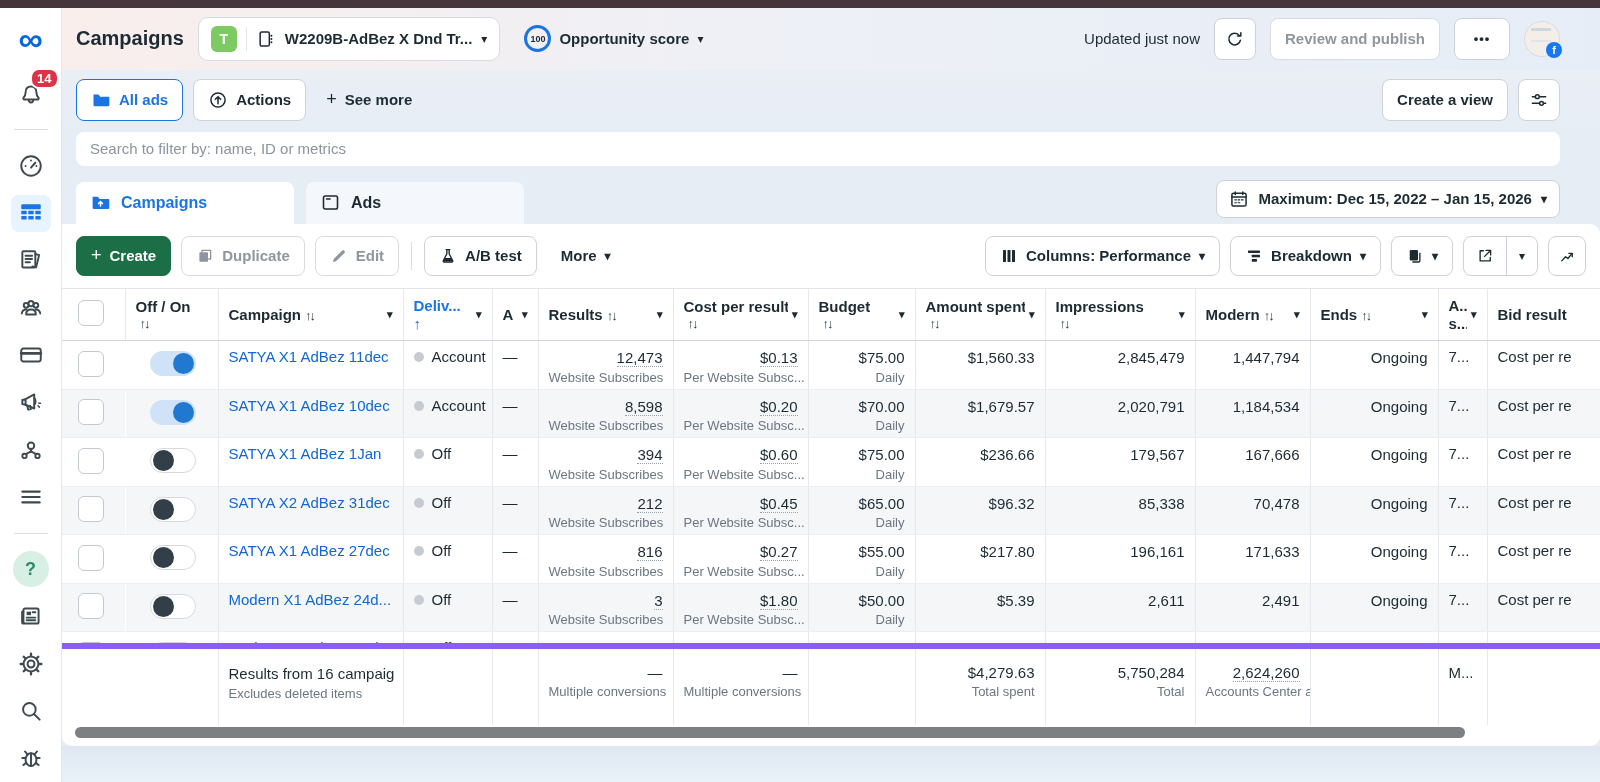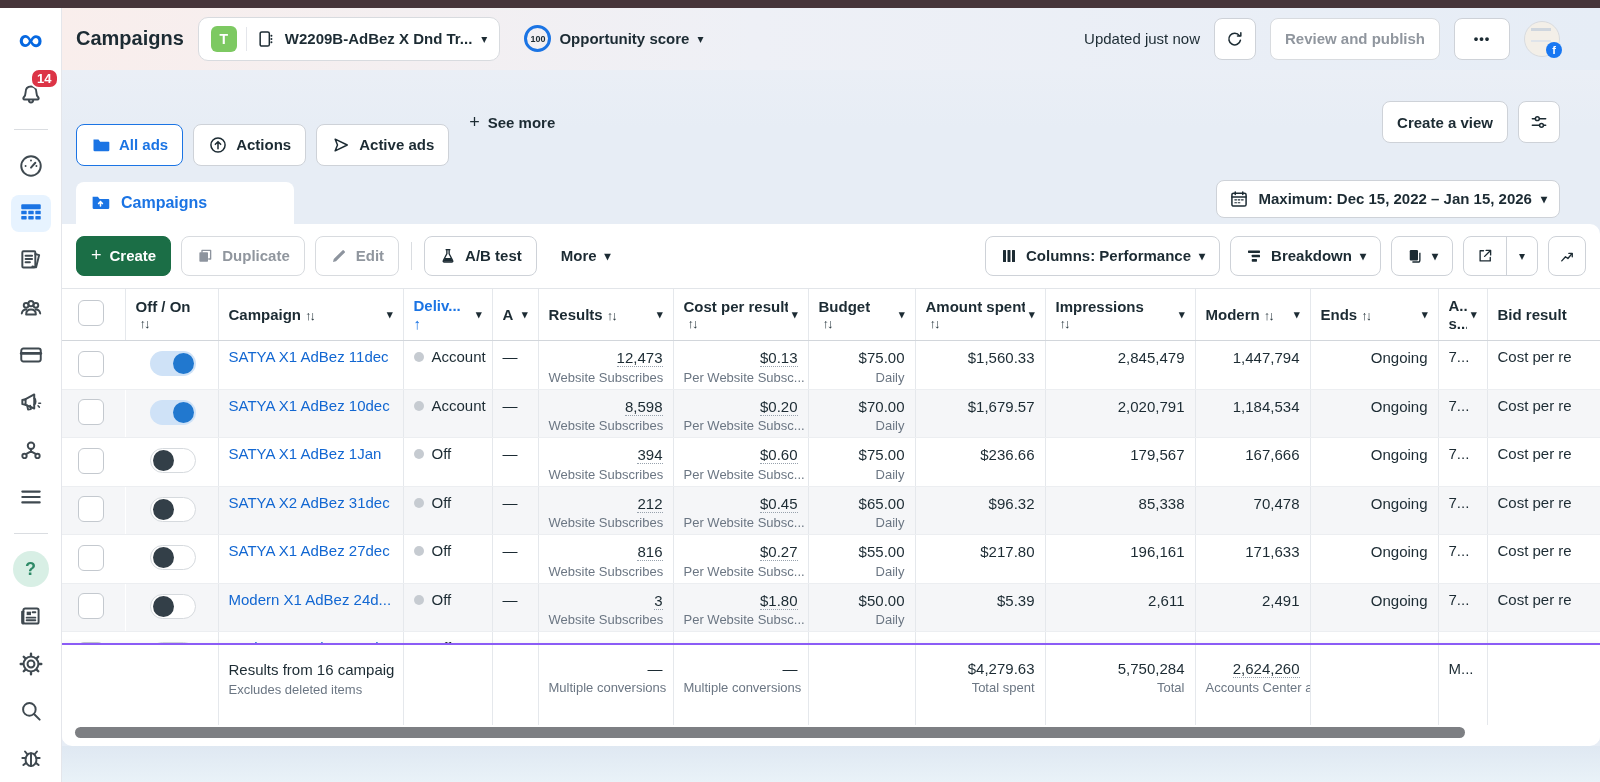--- a/index.html
+++ b/index.html
@@ -35,21 +35,21 @@
   .btn { display:inline-flex; align-items:center; justify-content:center; gap:8px; background:#fff; border:1px solid #ced2d8; border-radius:8px; height:42px; font-size:15px; font-weight:bold; color:#1c2b33; padding:0 14px; cursor:pointer; }
   .btn.square { width:42px; padding:0; }
   .btn.disabled { color:#90969e; border-color:#d8dbdf; }
   .btn.wide { width:56px; padding:0; letter-spacing:1px; }
   .avatar { width:36px; height:36px; border-radius:50%; background:#f3efe8; border:1px solid #d8dbdf; position:relative; }
   .avatar::after { content:""; position:absolute; inset:6px 8px 14px 6px; border-top:3px solid #cfd6de; border-bottom:2px solid #dfe4ea; }
   .fb-badge { position:absolute; right:-3px; bottom:-2px; width:16px; height:16px; background:#1877f2; border-radius:50%; color:#fff; font-size:11px; font-weight:bold; display:flex; align-items:center; justify-content:center; }
 
   
   .chips-row { display:flex; align-items:center; gap:10px; padding:9px 40px 0 14px; }
-  .chip { height:42px; background:#fff; border:1px solid #ced2d8; border-radius:8px; display:inline-flex; align-items:center; gap:8px; padding:0 14px; font-size:15px; font-weight:bold; cursor:pointer;margin-top:45px; }
+  .chip { height:42px; background:#fff; border:1px solid #ced2d8; border-radius:8px; display:inline-flex; align-items:center; gap:8px; padding:0 14px; font-size:15px; font-weight:bold; cursor:pointer; }
   .chip.selected { border-color:#1b74e4; color:#1b74e4; }
   .see-more { display:inline-flex; align-items:center; gap:8px; font-size:15px; font-weight:bold; padding:0 10px; cursor:pointer; }
   .plus { font-size:18px; font-weight:normal; }
 
   
   .search-row { padding:11px 40px 0 14px; }
   .search-input { width:100%; height:34px; border:none; border-radius:8px; background:#fff; padding:0 14px; font-size:15px; font-family:inherit; color:#1c2b33; outline:none; }
   .search-input::placeholder { color:#8d949e; }
 
   
@@ -94,21 +94,21 @@
   .cb { display:inline-block; width:26px; height:26px; background:#fff; border:1.5px solid #c4c9cf; border-radius:6px; cursor:pointer; margin-left:6px; }
   .toggle { display:inline-block; width:46px; height:25px; border-radius:13px; position:relative; cursor:pointer; margin-left:14px; }
   .toggle .knob { position:absolute; top:2px; width:21px; height:21px; border-radius:50%; }
   .toggle.on { background:#cfe2f7; }
   .toggle.on .knob { right:2px; background:#2178cf; }
   .toggle.off { background:#fff; border:1.5px solid #d6dade; }
   .toggle.off .knob { left:2px; top:1px; background:#333f48; }
   .del-dot { display:inline-block; width:10px; height:10px; border-radius:50%; background:#c6cbd1; margin-right:8px; }
 
   
-  .summary { position:absolute; left:0; right:0; bottom:0; height:82px; background:#fff; border-top:2px solid #8b5cf6; box-shadow:0 -2px 4px rgba(0,0,0,.03); }
+  .summary { position:absolute; left:0; right:0; bottom:0; height:82px; background:#fff; border-top:6px solid #8b5cf6; box-shadow:0 -2px 4px rgba(0,0,0,.03); }
   .summary table.grid td { height:82px; vertical-align:top; padding:14px 10px 0 10px; border-bottom:none; background:#fff; }
   .sum-title { font-size:15px; line-height:1.4; }
 
   .scroll-strip { height:16px; background:#fff; position:relative; }
   .scroll-bar { position:absolute; left:13px; top:2px; width:1390px; height:11px; background:#7d7f83; border-radius:6px; cursor:pointer; }
 
   .below-card { height:36px; background:linear-gradient(180deg,#dfe8f2,#e9f2f8); }
 
   svg.ic { stroke:currentColor; fill:none; stroke-width:1.8; stroke-linecap:round; stroke-linejoin:round; }
 </style>
@@ -267,49 +267,53 @@
           </svg>
         <span>All ads</span>
       </div>
       <div class="chip">
         <svg class="ic" width="20" height="20" viewBox="0 0 24 24">
             <circle cx="12" cy="12" r="8.5"></circle>
             <path d="M12 16.5v-8M8.8 11.2 12 8l3.2 3.2"></path>
           </svg>
         <span>Actions</span>
       </div>
-      <div class="chip">
-        <svg class="ic" width="20" height="20" viewBox="0 0 24 24">
-            <path d="M5 5l14.5 7L5 19l2.8-7L5 5z"></path>
-          </svg>
-        <span>Active ads</span>
-      </div>
       <div class="see-more">
         <span class="plus">+</span>
         <span>See more</span>
       </div>
       <div class="tb-spacer"></div>
       <button class="btn">Create a view</button>
       <button class="btn square">
         <svg class="ic icon-ink" width="20" height="20" viewBox="0 0 24 24">
             <path d="M4 8h16M4 16h16"></path>
             <circle cx="10" cy="8" r="2.3" fill="#fff"></circle>
             <circle cx="15" cy="16" r="2.3" fill="#fff"></circle>
           </svg>
       </button>
     </div>
 
+    <div class="search-row">
+      <input class="search-input" type="text" placeholder="Search to filter by: name, ID or metrics" style="">
+    </div>
 
     <div class="tabs-row">
       <div class="tab selected">
         <svg width="21" height="21" viewBox="0 0 24 24" fill="#1b74e4">
             <path d="M3 5.5h6l2 2.5h10a1 1 0 0 1 1 1V18a1.5 1.5 0 0 1-1.5 1.5h-16A1.5 1.5 0 0 1 3 18z"></path>
             <path d="M12 16v-4.5M9.8 13.2 12 11l2.2 2.2" stroke="#fff" stroke-width="1.8" fill="none" stroke-linecap="round"></path>
           </svg>
         <span>Campaigns</span>
+      </div>
+      <div class="tab">
+        <svg class="ic icon-ink" width="21" height="21" viewBox="0 0 24 24" stroke-width="2">
+            <rect x="4" y="4.5" width="16" height="15" rx="2"></rect>
+            <path d="M7.5 8h4"></path>
+          </svg>
+        <span>Ads</span>
       </div>
       <div class="tabs-spacer"></div>
       <div class="date-btn">
         <svg class="ic icon-ink" width="20" height="20" viewBox="0 0 24 24">
             <rect x="3.5" y="5" width="17" height="15.5" rx="2"></rect>
             <path d="M3.5 9.5h17M7.5 3.5V6.5M16.5 3.5V6.5"></path>
             <path d="M7 13h2M11 13h2M15 13h2M7 16.5h2M11 16.5h2" stroke-width="1.4"></path>
           </svg>
         <span>Maximum: Dec 15, 2022 – Jan 15, 2026</span>
         <span class="caret">▾</span>

